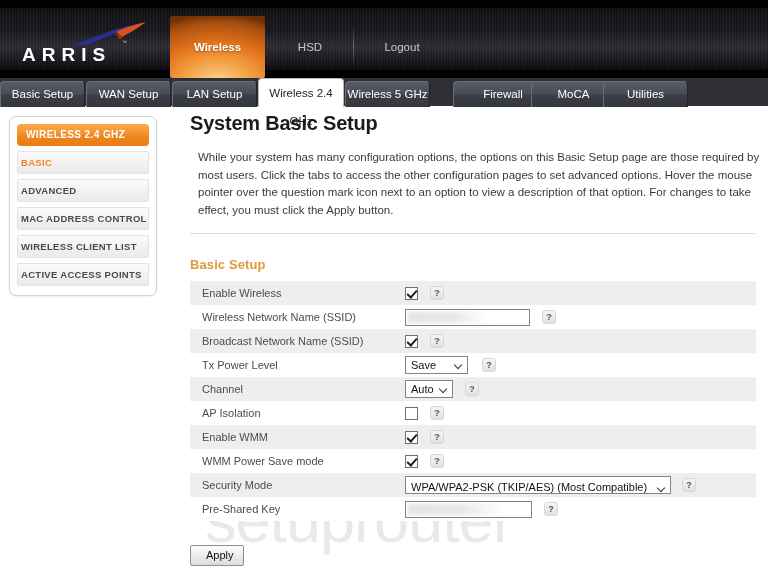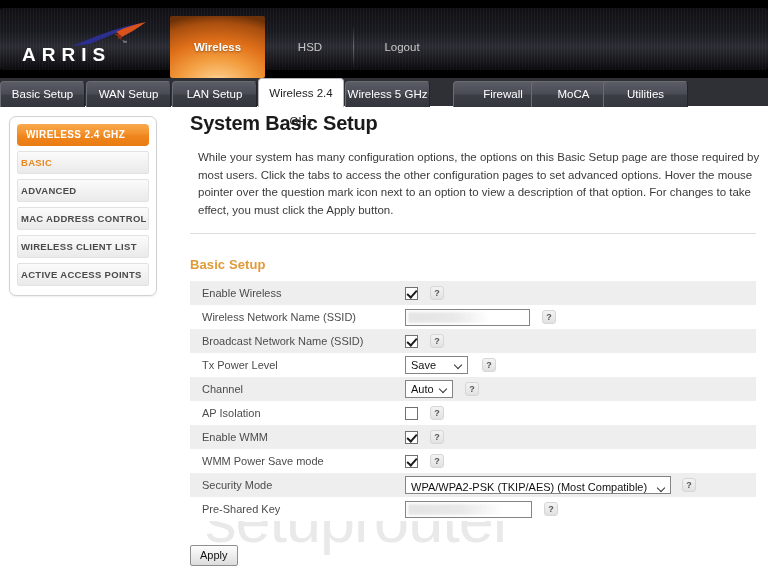--- a/index.html
+++ b/index.html
@@ -270,21 +270,21 @@
   
   .apply-wrap { position: relative; z-index: 2; margin-top: 24px; }
   .apply-btn {
     display: inline-block;
     background: linear-gradient(to bottom, #fdfdfd 0%, #ececec 55%, #dcdcdc 100%);
     border: 1px solid #8e8e8e;
     border-radius: 2px;
     font-family: "Liberation Sans", sans-serif;
     font-size: 11px;
     color: #111111;
-    padding: 3px 9px 4px 9px;
+    padding: 3px 9px 4px 15px;
   }
 </style>
 </head>
 <body>
 
 <div class="header">
   <div class="header-inner">
     <div class="header-texture"></div>
 
     <div class="logo-wrap">

